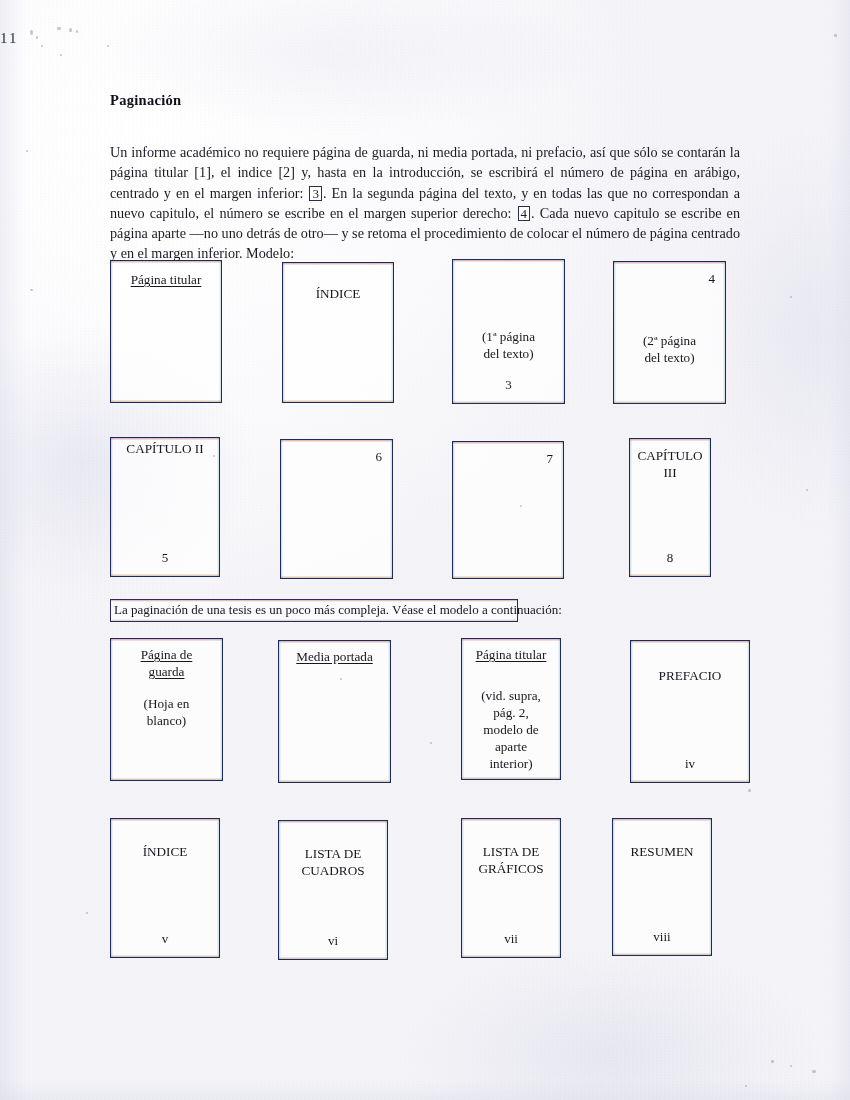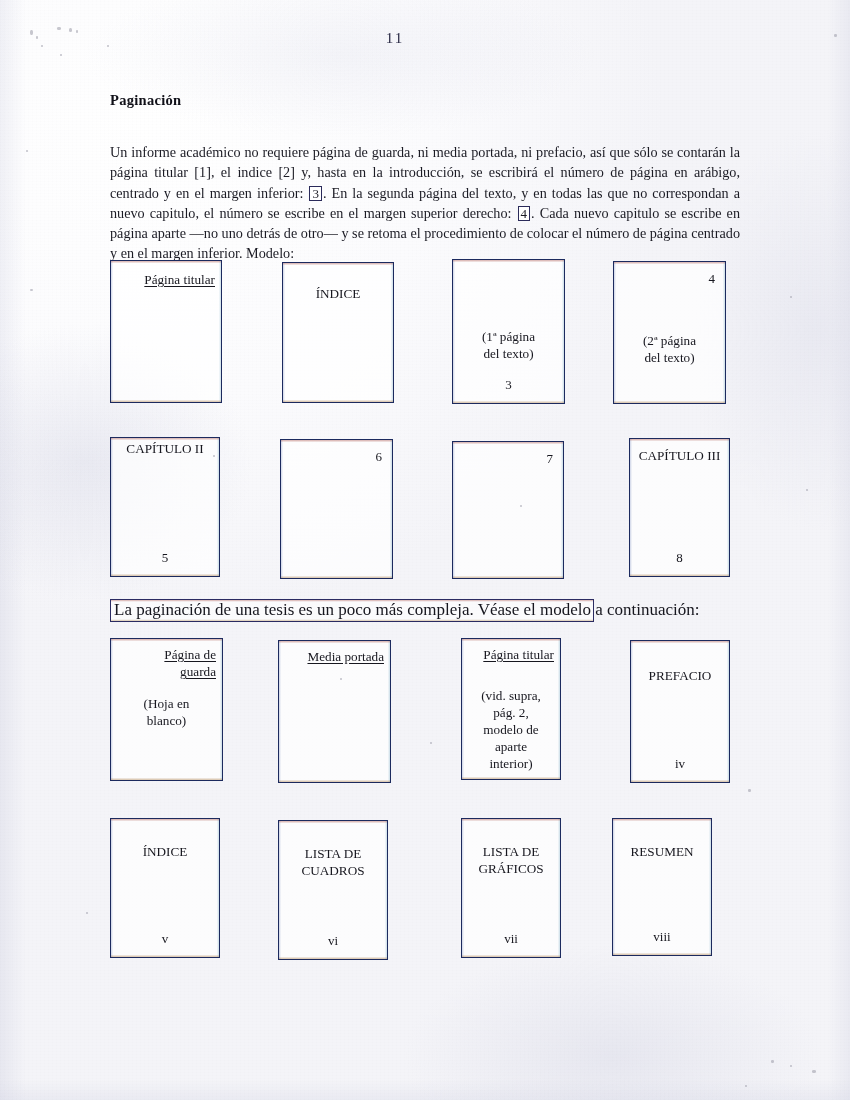--- a/index.html
+++ b/index.html
@@ -60,21 +60,21 @@
     background: #9a9aa8;
     border-radius: 40%;
     opacity: .55;
     pointer-events: none;
   }
 
   
   #folio {
     left: 0; top: 30px;
     width: 790px;
-    text-align: center;
+    text-align: left;
     font-size: 15px;
     letter-spacing: 2px;
     color: #2a2a45;
   }
 
   
   #heading {
     left: 110px; top: 92px;
     font-size: 14.5px;
     font-weight: bold;
@@ -137,31 +137,30 @@
     font-size: 13px;
   }
   .pagebox .corner {
     position: absolute;
     top: 8px; right: 10px;
     font-size: 13px;
   }
   .pagebox u, .pagebox .ul {
     text-decoration: underline;
     text-underline-offset: 2px;
-    text-align: right;
   }
 
   
   #banner {
     left: 110px; top: 599px;
-    width: 484px;
+    width: 408px;
     box-sizing: border-box;
     border: 1.1px solid #2b2b62;
     padding: 2px 3px 3px 3px;
-    font-size: 17px;
+    font-size: 13px;
     line-height: 16px;
     white-space: nowrap;
     background: rgba(255,255,255,.6);
     color: #16161e;
     box-shadow:
       inset 0 1.2px 0 rgba(150,40,30,.28),
       inset 0 -1.2px 0 rgba(150,100,20,.25);
   }
 </style>
 </head>
@@ -195,41 +194,41 @@
       <div class="pagebox" style="left: 110px; top: 437px; width: 110px; height: 140px;">
         <div class="top" style="top: 2px;"><span>CAPÍTULO II</span></div>
         <div class="foot">5</div>
       </div>
       <div class="pagebox" style="left: 280px; top: 439px; width: 113px; height: 140px;">
         <div class="corner">6</div>
       </div>
       <div class="pagebox" style="left: 452px; top: 441px; width: 112px; height: 138px;">
         <div class="corner">7</div>
       </div>
-      <div class="pagebox" style="left: 629px; top: 438px; width: 101px; height: 139px;">
+      <div class="pagebox" style="left: 629px; top: 438px; width: 82px; height: 139px;">
         <div class="top" style="top: 8px;"><span>CAPÍTULO III</span></div>
         <div class="foot">8</div>
       </div>
     </div>
 
   <div id="banner" class="layer">La paginación de una tesis es un poco más compleja.  Véase el modelo a continuación:</div>
 
   <div class="pagerow">
       <div class="pagebox" style="left: 110px; top: 638px; width: 113px; height: 143px;">
         <div class="top ul" style="top: 7px;"><span>Página de</span><br><span>guarda</span></div>
         <div class="mid" style="top: 56px;"><span>(Hoja en</span><br><span>blanco)</span></div>
       </div>
       <div class="pagebox" style="left: 278px; top: 640px; width: 113px; height: 143px;">
         <div class="top ul" style="top: 7px;"><span>Media portada</span></div>
       </div>
       <div class="pagebox" style="left: 461px; top: 638px; width: 100px; height: 142px;">
         <div class="top ul" style="top: 7px;"><span>Página titular</span></div>
         <div class="mid" style="top: 48px;"><span>(vid. supra,</span><br><span>pág. 2,</span><br><span>modelo de</span><br><span>aparte</span><br><span>interior)</span></div>
       </div>
-      <div class="pagebox" style="left: 630px; top: 640px; width: 100px; height: 143px;">
+      <div class="pagebox" style="left: 630px; top: 640px; width: 120px; height: 143px;">
         <div class="mid" style="top: 26px;"><span>PREFACIO</span></div>
         <div class="foot">iv</div>
       </div>
     </div>
   <div class="pagerow">
       <div class="pagebox" style="left: 110px; top: 818px; width: 110px; height: 140px;">
         <div class="mid" style="top: 24px;"><span>ÍNDICE</span></div>
         <div class="foot">v</div>
       </div>
       <div class="pagebox" style="left: 278px; top: 820px; width: 110px; height: 140px;">

